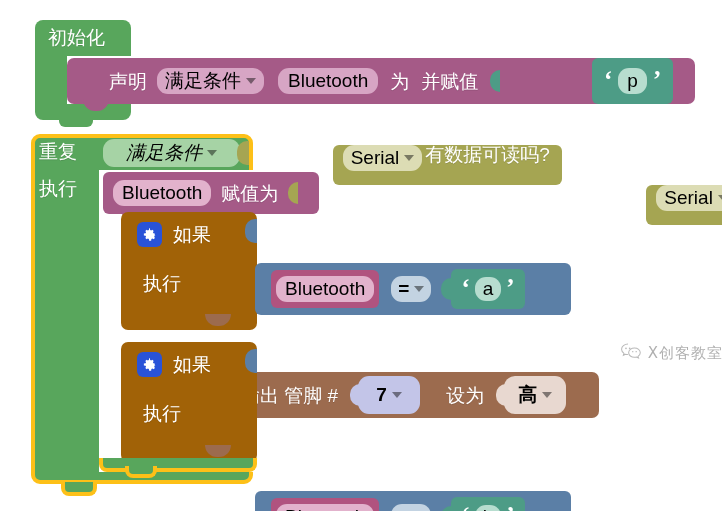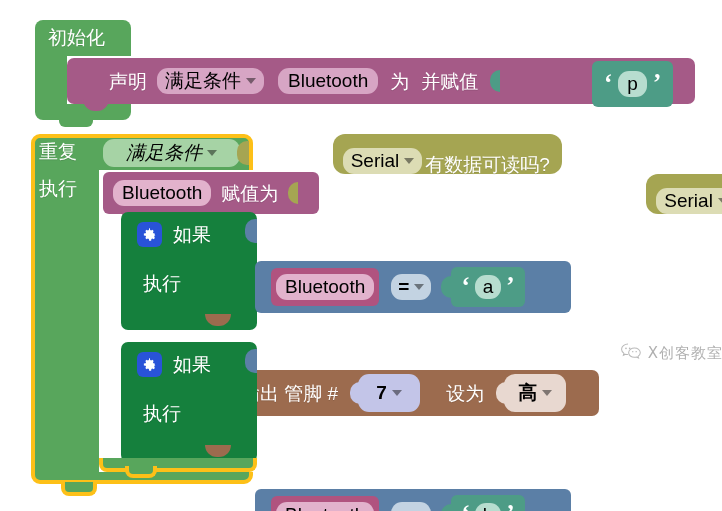--- a/index.html
+++ b/index.html
@@ -153,24 +153,24 @@
     background: #ffffff;
   }
   .while-l1 { position: absolute; left: 24px; top: 142px; }
   .while-l2 { position: absolute; left: 24px; top: 179px; }
 
   .fld-lgreen { background: #a6d3a5; }
 
   
   .olive {
     background: #a5a552;
-    border-radius: 12px;
+    border-radius: 6px;
     height: 40px;
     display: inline-flex;
-    align-items: flex-end;
+    align-items: flex-start;
     position: relative;
   }
   .fld-olive { background: #dcdcb4; }
 
   
   .setvar {
     left: 88px; top: 172px;
     height: 42px;
     background: #a55a87;
     border-radius: 6px;
@@ -180,21 +180,21 @@
   .setvar-tab {
     position: absolute;
     left: 106px; top: 209px;
     width: 26px; height: 12px;
     background: #a55a87;
     border-radius: 0 0 13px 13px;
   }
 
   
   .ifblk {
-    background: #15803d;
+    background: #a16207;
     border-radius: 7px;
   }
   .ifblk .gear {
     position: absolute;
     left: 16px; top: 10px;
     width: 25px; height: 25px;
     background: #2953d8;
     border-radius: 6px;
     display: flex;
     align-items: center;

